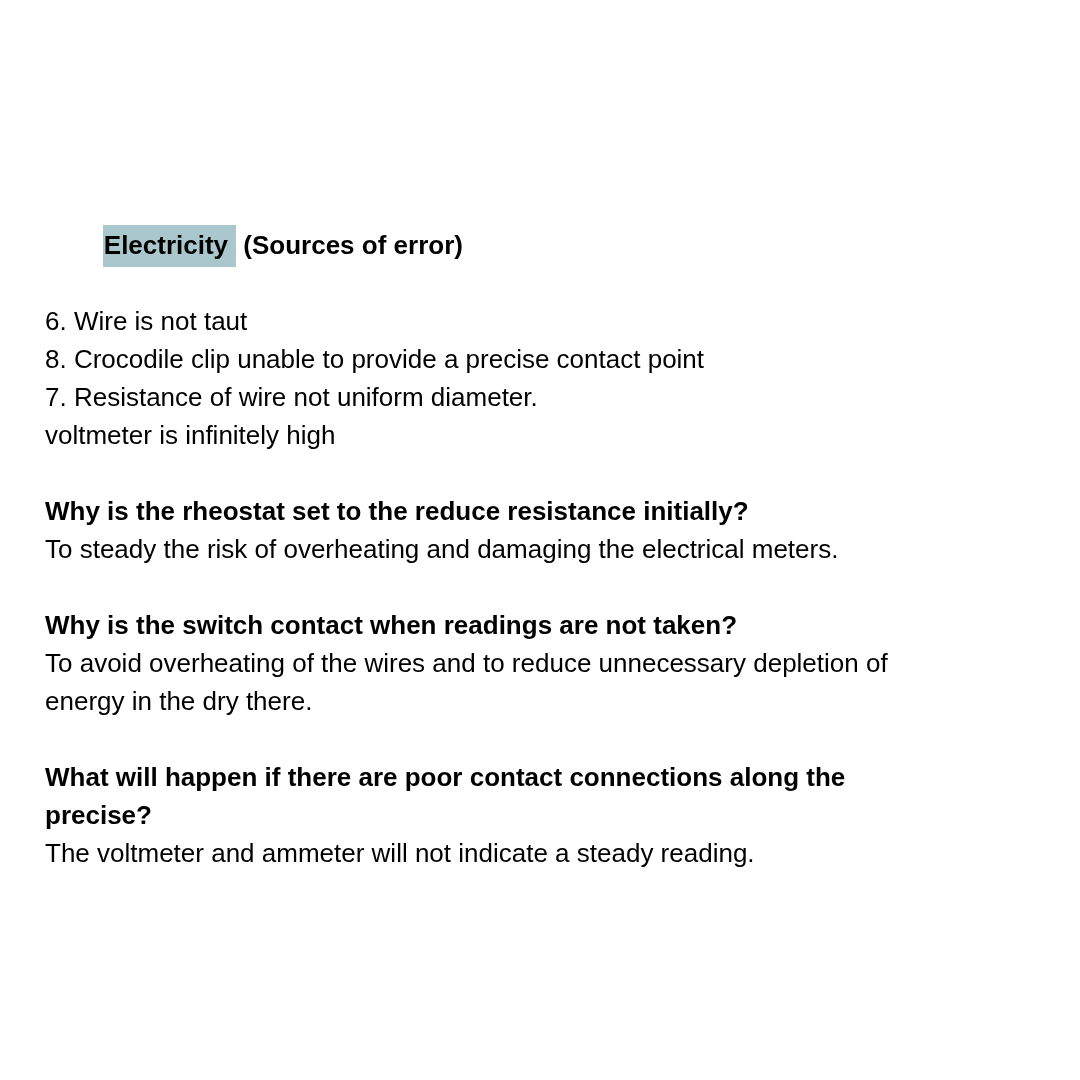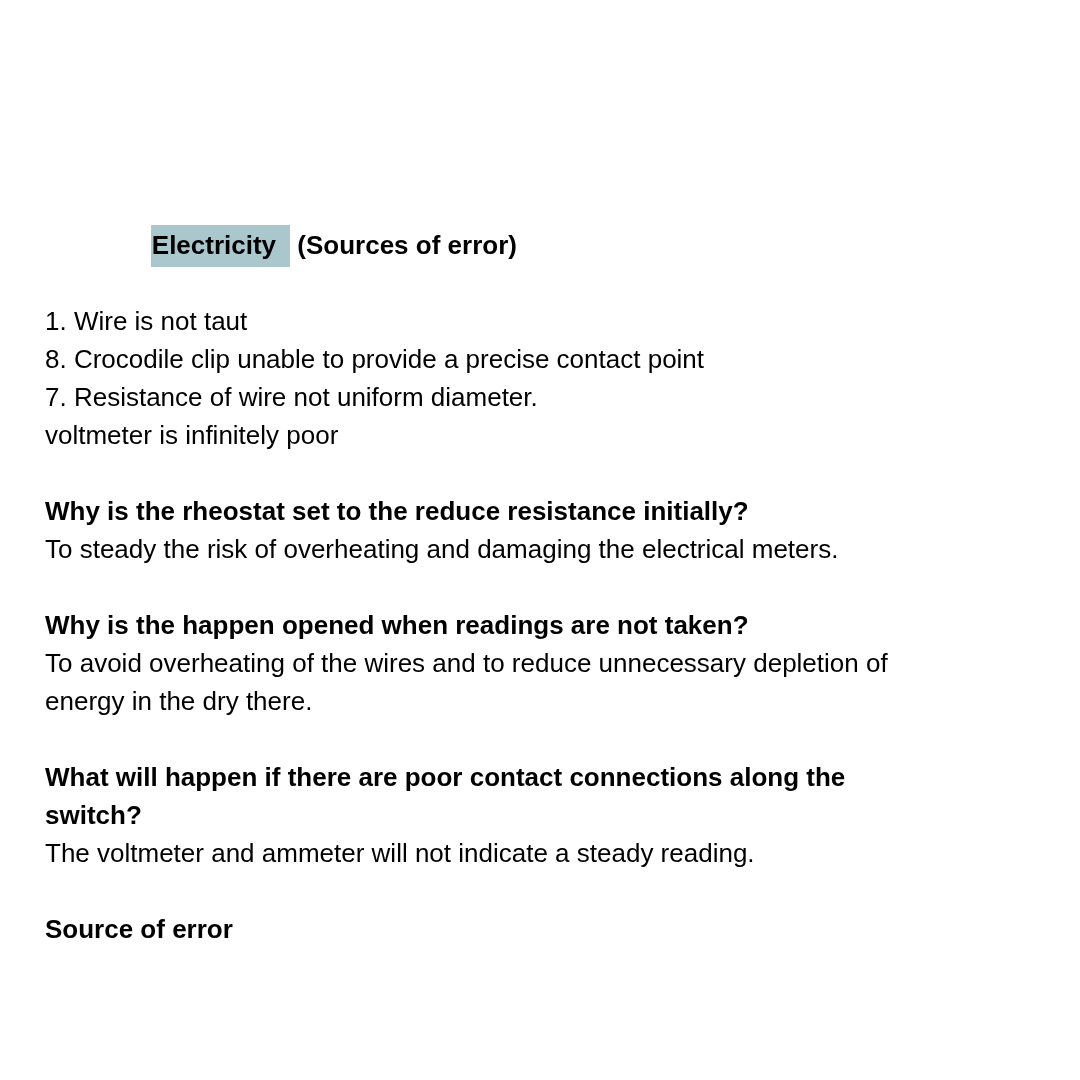--- a/index.html
+++ b/index.html
@@ -47,62 +47,58 @@
     margin: 0 0 38px 0;
   }
   .line {
     white-space: pre;
   }
   .bold {
     font-weight: bold;
   }
   .hl {
     background-color: #aac7ce;
-    padding: 5px 14px 7px 1px;
-    margin-left: 48px;
+    padding: 5px 8px 7px 1px;
   }
 </style>
 </head>
 <body>
 
 <div class="doc">
 
   <div class="clipped-wrap">
     <div class="clipped-line">
       
     </div>
   </div>
 
   <div class="content">
 
     <div class="block">
       <div class="line bold">
         <span class="hl" style="background-color: rgb(170, 199, 206);">Electricity</span><span> (Sources of error)</span>
       </div>
-      <div class="line">1. Wire is not taut</div>
+      <div class="line">6. Wire is not taut</div>
       <div class="line">8. Crocodile clip unable to provide a precise contact point</div>
       <div class="line">7. Resistance of wire not uniform diameter.</div>
-      <div class="line">voltmeter is infinitely poor</div>
+      <div class="line">voltmeter is infinitely high</div>
     </div>
 
     <div class="block">
       <div class="line bold">Why is the rheostat set to the reduce resistance initially?</div>
       <div class="line">To steady the risk of overheating and damaging the electrical meters.</div>
     </div>
 
     <div class="block">
-      <div class="line bold">Why is the happen opened when readings are not taken?</div>
+      <div class="line bold">Why is the switch contact when readings are not taken?</div>
       <div class="line">To avoid overheating of the wires and to reduce unnecessary depletion of</div>
       <div class="line">energy in the dry there.</div>
     </div>
 
     <div class="block">
       <div class="line bold">What will happen if there are poor contact connections along the</div>
-      <div class="line bold">switch?</div>
+      <div class="line bold">precise?</div>
       <div class="line">The voltmeter and ammeter will not indicate a steady reading.</div>
     </div>
 
-    <div class="block">
-      <div class="line bold">Source of error</div>
-    </div>
 
   </div>
 </div>
 
 </body></html>

